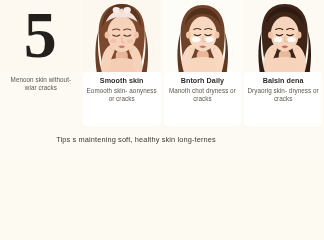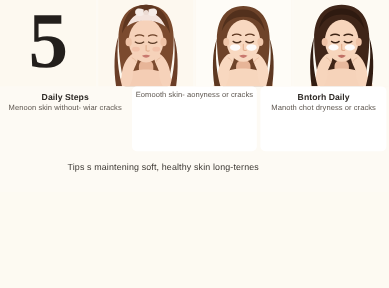--- a/index.html
+++ b/index.html
@@ -255,32 +255,36 @@
           <path d="M19 31 C17 47 19 61 22 72 L17 72 C15 58 15 43 19 31 Z" fill="#321d12"></path>
           <path d="M65 31 C67 47 65 61 62 72 L67 72 C69 58 69 43 65 31 Z" fill="#321d12"></path>
         </svg>
       </div>
     </div>
   </div>
 
   <div class="cards">
 
     <div class="card plain">
-      <div class="card-title">Daily Steps</div>
       <div class="card-body">Menoon skin without- wiar cracks</div>
     </div>
 
     <div class="card">
+      <div class="card-title">Smooth skin</div>
       <div class="card-body">Eomooth skin- aonyness or cracks</div>
     </div>
 
     <div class="card">
       <div class="card-title">Bntorh Daily</div>
       <div class="card-body">Manoth chot dryness or cracks</div>
     </div>
 
+    <div class="card">
+      <div class="card-title">Balsin dena</div>
+      <div class="card-body">Dryaorig skin- dryness or cracks</div>
+    </div>
   </div>
 
   <div class="footer">
     <div class="footer-text">Tips s maintening soft, healthy skin long-ternes</div>
   </div>
 
 </div>
 
 </body></html>

